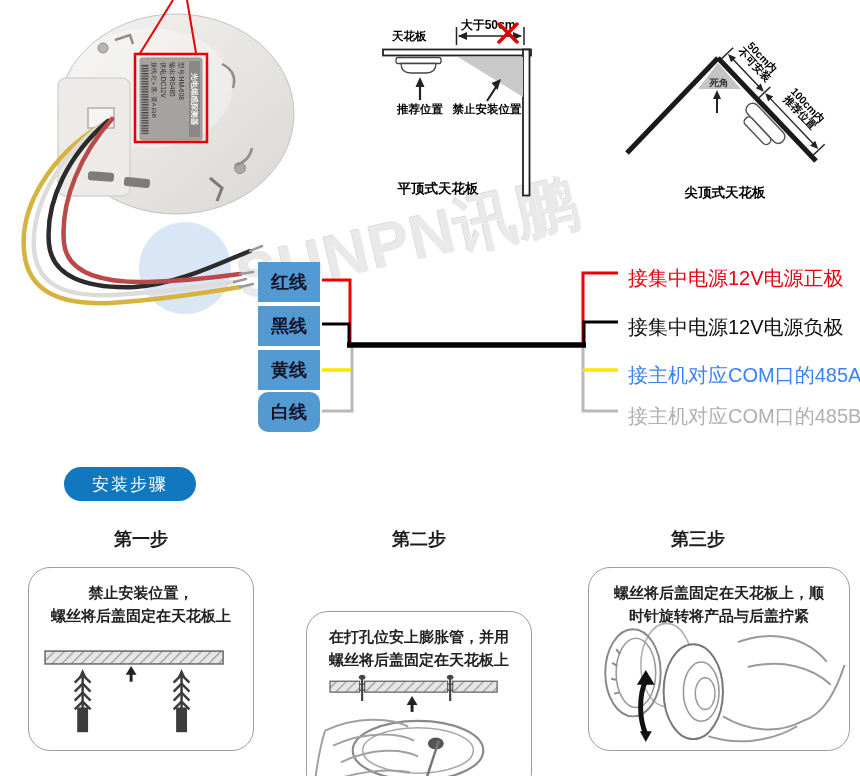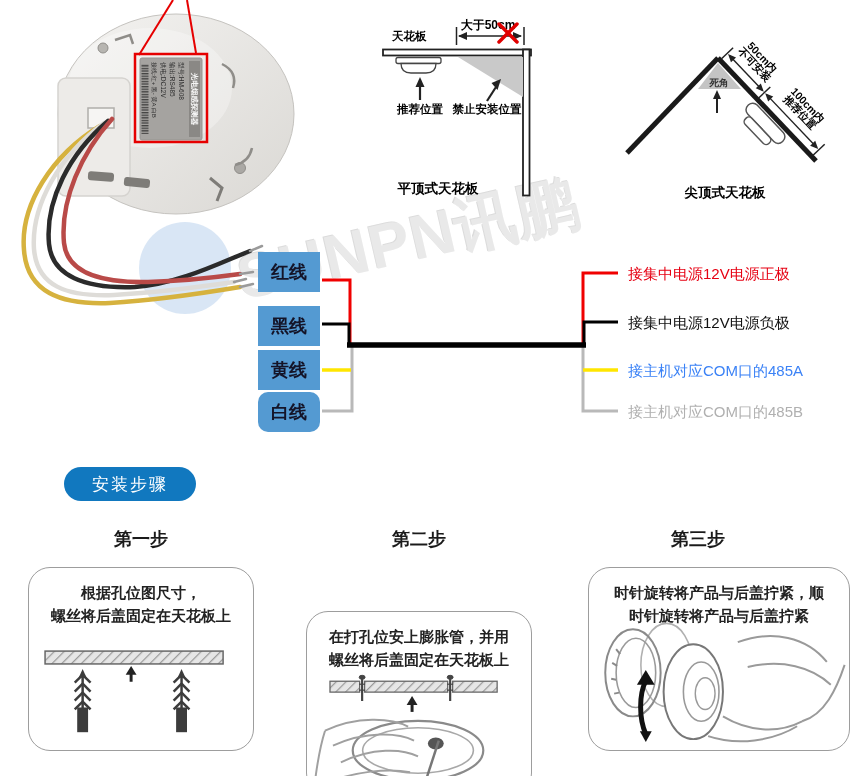--- a/index.html
+++ b/index.html
@@ -8,21 +8,21 @@
   .abs{position:absolute;}
   
   .watermark{left:140px;top:198px;width:540px;height:100px;transform:rotate(-13deg);
              font-size:62px;font-weight:700;letter-spacing:1px;text-align:center;
              color:#dedede;opacity:.65;z-index:0;
              text-shadow:1px 1px 0 #ffffff,-1px -1px 0 #c9c9c9;white-space:nowrap;}
   
   .wirebox{left:258px;width:62px;height:40px;background:#549ad2;z-index:3;
            display:flex;align-items:center;justify-content:center;
            font-size:18px;font-weight:700;color:#141428;}
-  .wiredesc{left:628px;font-size:15px;font-weight:500;white-space:nowrap;z-index:3;}
+  .wiredesc{left:628px;font-size:20px;font-weight:500;white-space:nowrap;z-index:3;}
   .desc-red{color:#e60012;}
   .desc-black{color:#111111;}
   .desc-yellow{color:#3b82f6;}
   .desc-gray{color:#b0b0b0;}
   
   .badge{left:64px;top:467px;width:132px;height:34px;background:#1178bf;border-radius:17px;
          display:flex;align-items:center;justify-content:center;color:#fff;
          font-size:17px;letter-spacing:2px;z-index:3;}
   
   .stephead{top:527px;font-size:18px;font-weight:700;text-align:center;z-index:2;}
@@ -158,39 +158,39 @@
       <path d="M322,370 H351" stroke="#ffe600" stroke-width="3.5"></path>
       <path d="M583,370 H618" stroke="#ffe600" stroke-width="3.5"></path>
       <path d="M322,280 H350 V344" stroke="#f00000" stroke-width="3"></path>
       <path d="M583,344 V273 H618" stroke="#f00000" stroke-width="3"></path>
       <path d="M322,324 H349 V343" stroke="#000" stroke-width="3"></path>
       <path d="M347,345 H586" stroke="#000" stroke-width="5.5"></path>
       <path d="M584,343 V322 H618" stroke="#000" stroke-width="3"></path>
     </g>
   </svg>
 
-  <div class="abs wirebox" style="top:252px;">红线</div>
+  <div class="abs wirebox" style="top:262px;">红线</div>
   <div class="abs wirebox" style="top:306px;">黑线</div>
   <div class="abs wirebox" style="top:350px;">黄线</div>
   <div class="abs wirebox" style="top:392px;border-radius:10px;">白线</div>
 
   <div class="abs wiredesc desc-red" style="top:265px;">接集中电源12V电源正极</div>
   <div class="abs wiredesc desc-black" style="top:314px;">接集中电源12V电源负极</div>
   <div class="abs wiredesc desc-yellow" style="top:362px;">接主机对应COM口的485A</div>
   <div class="abs wiredesc desc-gray" style="top:403px;">接主机对应COM口的485B</div>
 
   <div class="abs badge">安装步骤</div>
 
   <div class="abs stephead" style="left:28px;width:226px;">第一步</div>
   <div class="abs stephead" style="left:306px;width:226px;">第二步</div>
   <div class="abs stephead" style="left:588px;width:220px;">第三步</div>
 
   <div class="abs stepbox" style="left:28px;width:226px;">
     <div class="steptext">
-      <div>根据孔位图尺寸，</div>
+      <div>禁止安装位置，</div>
       <div>螺丝将后盖固定在天花板上</div>
     </div>
     <svg class="artsvg" viewBox="0 0 226 184">
       <defs>
         <pattern id="hatch1" width="7" height="7" patternUnits="userSpaceOnUse" patternTransform="rotate(45)">
           <rect width="7" height="7" fill="#e6e6e6"></rect>
           <line x1="0" y1="0" x2="0" y2="7" stroke="#9a9a9a" stroke-width="2.5"></line>
         </pattern>
       </defs>
       <rect x="16" y="84" width="180" height="13" fill="url(#hatch1)" stroke="#666" stroke-width="1.5"></rect>
@@ -270,21 +270,21 @@
           <path d="M34,152 C66,137 96,138 112,146"></path>
           <path d="M14,175 C48,160 84,158 104,162"></path>
           <path d="M6,184 C9,166 10,145 18,120"></path>
         </g>
       </g>
     </svg>
   </div>
 
   <div class="abs stepbox" style="left:588px;width:262px;">
     <div class="steptext">
-      <div>时针旋转将产品与后盖拧紧，顺</div>
+      <div>螺丝将后盖固定在天花板上，顺</div>
       <div>时针旋转将产品与后盖拧紧</div>
     </div>
     <svg class="artsvg" viewBox="0 0 262 184">
       <g fill="none">
         <ellipse cx="78" cy="98" rx="26" ry="42" stroke="#b0b0b0" stroke-width="1.6"></ellipse>
         <ellipse cx="44" cy="106" rx="28" ry="44" stroke="#8a8a8a" stroke-width="2"></ellipse>
         <ellipse cx="47" cy="106" rx="20" ry="35" stroke="#9a9a9a" stroke-width="1.6"></ellipse>
         <g stroke="#8a8a8a" stroke-width="2">
           <line x1="27" y1="82" x2="31" y2="87"></line>
             <line x1="23" y1="96" x2="28" y2="99"></line>

